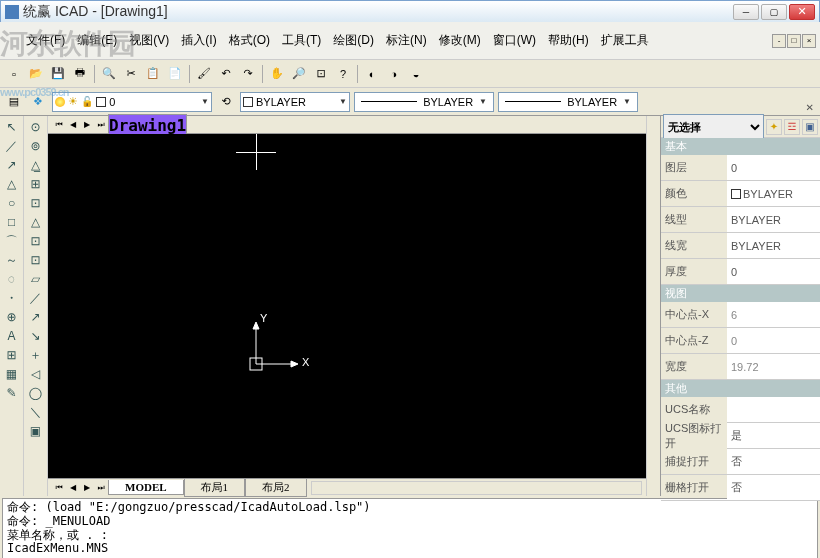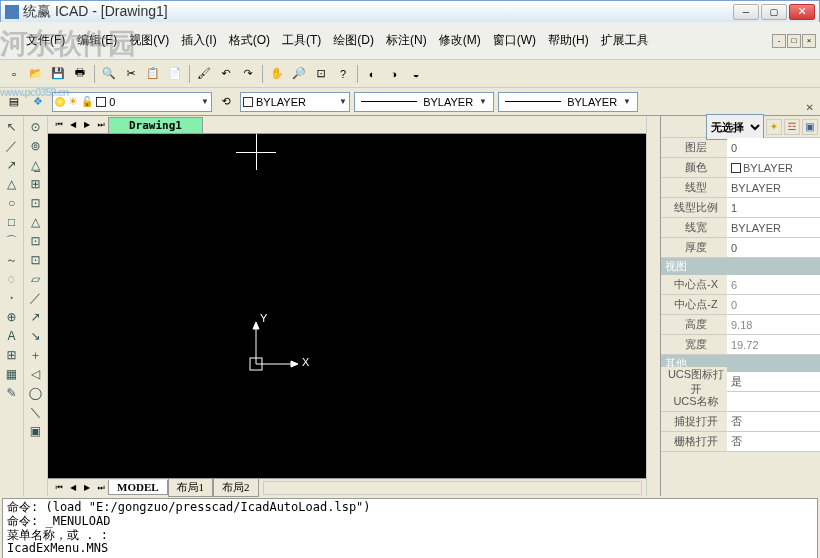--- a/index.html
+++ b/index.html
@@ -31,39 +31,39 @@
 .line-sample { flex: 1; height: 1px; background: #000; }
 .chev { font-size: 8px; margin-left: auto; color: #333; }
 
 .mainrow { display: flex; height: 380px; }
 .vtoolbar { width: 24px; background: #ece9d8; display: flex; flex-direction: column; padding: 2px 0; gap: 1px; border-right: 1px solid #ccc; }
 .vtb-btn { width: 20px; height: 18px; margin: 0 auto; display: flex; align-items: center; justify-content: center; cursor: pointer; border: 1px solid transparent; border-radius: 2px; font-size: 12px; color: #355; }
 
 .canvas-wrap { flex: 1; display: flex; flex-direction: column; background: #ece9d8; }
 .doc-tabs { height: 18px; display: flex; align-items: center; background: #ece9d8; border-bottom: 1px solid #999; padding: 0 4px; gap: 0; }
 .doc-tab-arrow { width: 14px; height: 14px; display: flex; align-items: center; justify-content: center; font-size: 8px; cursor: pointer; color: #000; }
-.doc-tab { padding: 1px 20px; background: #86efac; border: 1px solid #999; border-bottom: none; font-family: monospace; font-size: 11px; font-weight: bold; }
+.doc-tab { padding: 1px 0; background: #8b5cf6; border: 1px solid #999; border-bottom: none; font-family: monospace; font-size: 16px; font-weight: bold; }
 .canvas { flex: 1; background: #000; position: relative; overflow: hidden; }
 .crosshair-h { position: absolute; top: 18px; left: 188px; width: 40px; height: 1px; background: #fff; }
 .crosshair-v { position: absolute; top: 0px; left: 208px; width: 1px; height: 36px; background: #fff; }
 .ucs { position: absolute; top: 180px; left: 198px; color: #fff; font-size: 11px; }
 .ucs svg { stroke: #fff; fill: none; }
 .layout-tabs { height: 18px; display: flex; align-items: center; background: #ece9d8; border-top: 1px solid #999; padding: 0 4px; }
-.layout-tab { padding: 1px 8px; border: 1px solid #999; border-top: none; background: #ece9d8; font-size: 11px; font-family: SimSun; cursor: pointer; }
+.layout-tab { padding: 1px 16px; border: 1px solid #999; border-top: none; background: #ece9d8; font-size: 11px; font-family: SimSun; cursor: pointer; }
 .layout-tab.active { background: #fff; font-weight: bold; }
 .scrollbar-stub { flex: 1; height: 14px; background: #ece9d8; border: 1px solid #ccc; margin-left: 4px; }
 .scrollbar-v { width: 14px; background: #ece9d8; border-left: 1px solid #ccc; }
 
 .prop-panel { width: 160px; background: #ece9d8; border-left: 1px solid #999; display: flex; flex-direction: column; }
 .prop-header { height: 22px; display: flex; align-items: center; padding: 2px; gap: 2px; border-bottom: 1px solid #ccc; }
-.prop-header select { flex: 1; height: 26px; border: 1px solid #7f9db9; font-size: 11px; font-weight: bold; margin-left: 43px; }
+.prop-header select { flex: 1; height: 26px; border: 1px solid #7f9db9; font-size: 11px; font-weight: bold; }
 .prop-hbtn { width: 16px; height: 16px; display: flex; align-items: center; justify-content: center; border: 1px solid #ccc; cursor: pointer; font-size: 10px; }
 .prop-close { position: absolute; right: 6px; top: 102px; font-size: 10px; cursor: pointer; color: #555; }
 .prop-section { background: #b5c7c7; color: #fff; padding: 1px 4px; font-size: 11px; }
-.prop-row { display: flex; border-bottom: 1px solid #ccc; height: 20px; align-items: center; text-align: center; }
+.prop-row { display: flex; border-bottom: 1px solid #ccc; height: 26px; align-items: center; }
 .prop-key { width: 66px; padding-left: 4px; background: #ece9d8; color: #555; font-size: 11px; }
 .prop-val { flex: 1; padding-left: 4px; background: #fff; font-size: 11px; color: #555; display: flex; align-items: center; gap: 2px; height: 100%; }
 .prop-val.ro { color: #888; }
 .color-sw { width: 10px; height: 10px; border: 1px solid #333; background: #fff; }
 
 .cmdline { height: 62px; background: #fff; border: 1px solid #999; margin: 2px; font-family: SimSun, monospace; font-size: 12px; padding: 2px 4px; overflow: hidden; line-height: 1.15; }
 .cmdprompt { height: 18px; background: #fff; border: 1px solid #999; border-top: none; margin: 0 2px 2px 2px; font-family: SimSun, monospace; font-size: 12px; padding: 0 4px; display: flex; align-items: center; }
 
 .watermark { position: absolute; top: 20px; left: 0; pointer-events: none; opacity: 0.45; font-size: 36px; font-weight: bold; color: #5aa0d8; z-index: 999; letter-spacing: -1px; }
 .watermark .cn { color: #888; font-size: 28px; }
@@ -232,43 +232,38 @@
 
   <div class="prop-panel">
     <span class="prop-close">✕</span>
     <div class="prop-header">
       <select><option>无选择</option></select>
       <span class="prop-hbtn" style="color:#d4a000">✦</span>
       <span class="prop-hbtn" style="color:#d04040">☲</span>
       <span class="prop-hbtn" style="color:#406090">▣</span>
     </div>
     <div id="prop-body">
+        <div class="prop-section">基本</div>
         <div class="prop-row">
           <div class="prop-key">图层</div>
           <div class="prop-val">
             <span>0</span>
           </div>
         </div>
         <div class="prop-row">
           <div class="prop-key">颜色</div>
           <div class="prop-val">
             <span class="color-sw"></span>
             <span>BYLAYER</span>
           </div>
         </div>
         <div class="prop-row">
           <div class="prop-key">线型</div>
           <div class="prop-val">
             <span>BYLAYER</span>
-          </div>
-        </div>
-        <div class="prop-row">
-          <div class="prop-key">线型比例</div>
-          <div class="prop-val">
-            <span>1</span>
           </div>
         </div>
         <div class="prop-row">
           <div class="prop-key">线宽</div>
           <div class="prop-val">
             <span>BYLAYER</span>
           </div>
         </div>
         <div class="prop-row">
           <div class="prop-key">厚度</div>
@@ -283,42 +278,36 @@
             <span>6</span>
           </div>
         </div>
         <div class="prop-row">
           <div class="prop-key">中心点-Z</div>
           <div class="prop-val ro">
             <span>0</span>
           </div>
         </div>
         <div class="prop-row">
-          <div class="prop-key">高度</div>
-          <div class="prop-val ro">
-            <span>9.18</span>
-          </div>
-        </div>
-        <div class="prop-row">
           <div class="prop-key">宽度</div>
           <div class="prop-val ro">
             <span>19.72</span>
           </div>
         </div>
         <div class="prop-section">其他</div>
         <div class="prop-row">
+          <div class="prop-key">UCS名称</div>
+          <div class="prop-val">
+            <span></span>
+          </div>
+        </div>
+        <div class="prop-row">
           <div class="prop-key">UCS图标打开</div>
           <div class="prop-val">
             <span>是</span>
-          </div>
-        </div>
-        <div class="prop-row">
-          <div class="prop-key">UCS名称</div>
-          <div class="prop-val">
-            <span></span>
           </div>
         </div>
         <div class="prop-row">
           <div class="prop-key">捕捉打开</div>
           <div class="prop-val">
             <span>否</span>
           </div>
         </div>
         <div class="prop-row">
           <div class="prop-key">栅格打开</div>

